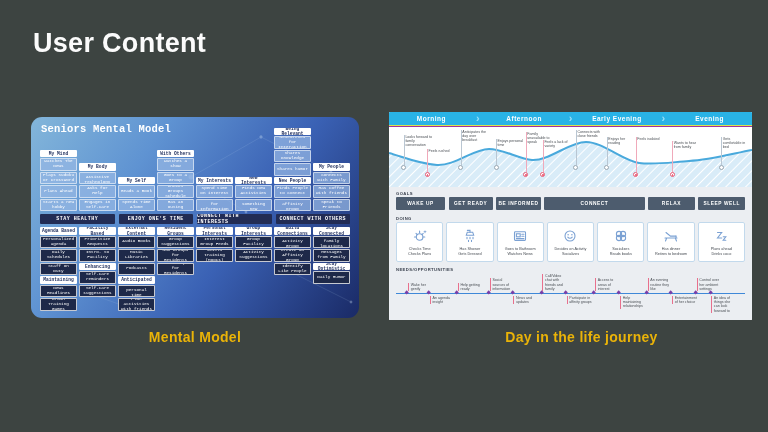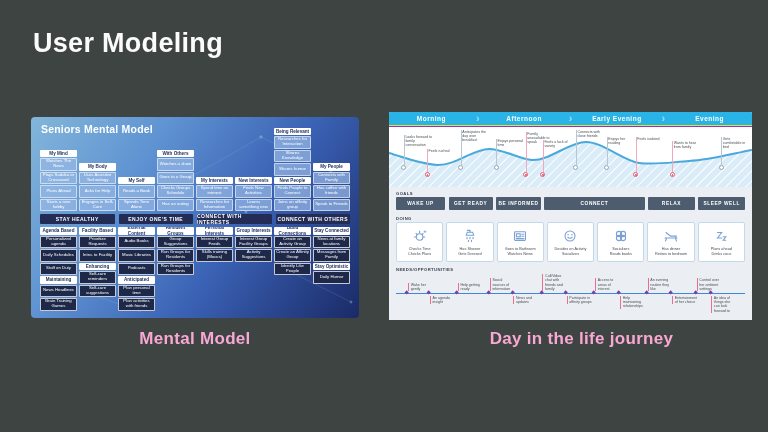--- a/index.html
+++ b/index.html
@@ -8,31 +8,31 @@
     background:#3d4441;
     font-family:"Liberation Sans", sans-serif;
     position:relative; overflow:hidden;
     -webkit-text-size-adjust:none;
   }
   .slide-title {
     position:absolute; left:33px; top:28px;
     font-size:27px; font-weight:800; color:#fbfbfb; letter-spacing:.3px;
   }
   .caption {
-    position:absolute; top:329px; font-size:17px; font-weight:800; color:#f9a8d4;
+    position:absolute; top:329px; font-size:14px; font-weight:800; color:#eab308;
     text-align:center; letter-spacing:.3px;
   }
   #caption-left { left:31px; width:328px; }
   #caption-right { left:400px; width:363px; }
 
   
   .mm-panel {
     position:absolute; left:31px; top:117px; width:328px; height:201px;
     background:linear-gradient(125deg,#83b6da 0%,#5f93d2 30%,#3a61b4 62%,#1a2a66 100%);
-    overflow:hidden; border-radius:4px;
+    overflow:hidden; border-radius:11px;font-family:Liberation Mono, monospace;
   }
   .mm-title {
     position:absolute; left:10px; top:6px; color:#fff; font-size:10.5px; font-weight:700; letter-spacing:.2px;
   }
   .mm-deco { position:absolute; right:0; top:0; width:100%; height:100%; opacity:.35; pointer-events:none; }
   .mm-row { position:absolute; left:9px; right:9px; display:flex; gap:2px; }
   #mm-top { top:8px; height:86px; align-items:flex-end; }
   #mm-bottom { top:110px; align-items:flex-start; }
   .mm-col { flex:1 1 0; display:flex; flex-direction:column; gap:1px; min-width:0; }
   .mm-cell, .mm-head {
@@ -97,21 +97,21 @@
   .needs-marker { position:absolute; top:19.3px; width:3.4px; height:3.4px; background:#7b3fa8; transform:rotate(45deg); }
   .need-label {
     position:absolute; width:25px; font-size:3.6px; line-height:1.18; color:#4a4f55;
     border-left:0.8px solid #e8708d; padding-left:1.6px;
   }
   .need-label.above { bottom:29px; } .need-label.below { top:24px; }
 </style>
 </head>
 <body>
 
-<div class="slide-title">User Modeling</div>
+<div class="slide-title">User Content</div>
 
 <div class="mm-panel">
   <svg class="mm-deco" viewBox="0 0 328 201">
     <g stroke="#bcd6ef" stroke-width="0.4" fill="#dcebf8">
       <line x1="160" y1="60" x2="230" y2="20"></line>
         <line x1="230" y1="20" x2="300" y2="55"></line>
       <line x1="160" y1="60" x2="215" y2="95"></line>
         <line x1="250" y1="150" x2="320" y2="185"></line>
       <line x1="250" y1="150" x2="300" y2="120"></line>
         <line x1="40" y1="170" x2="110" y2="195"></line>

